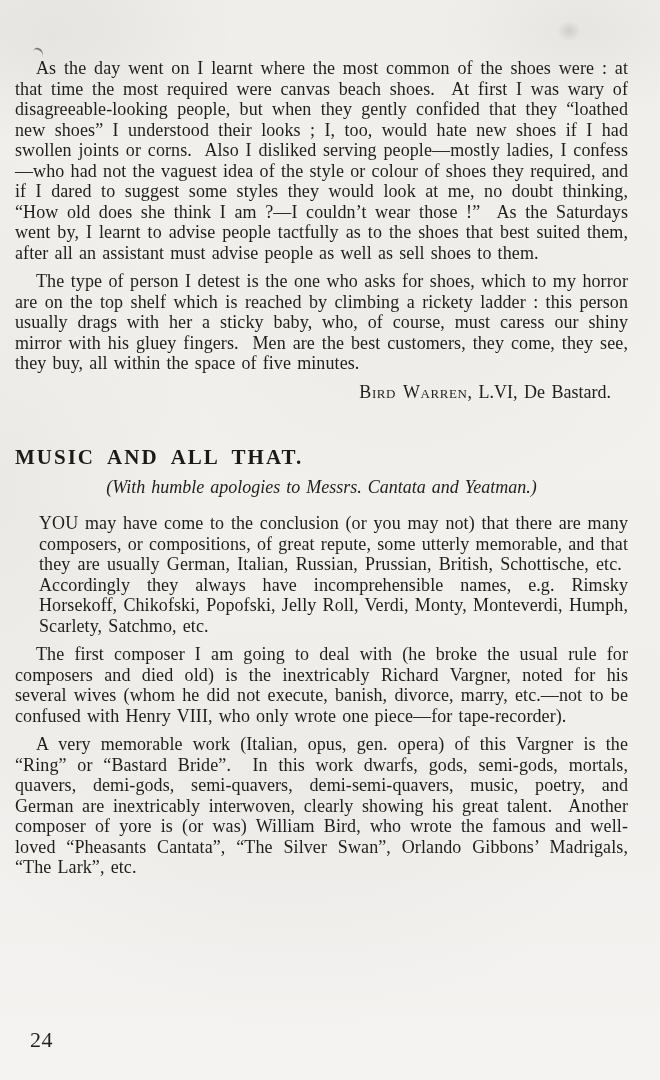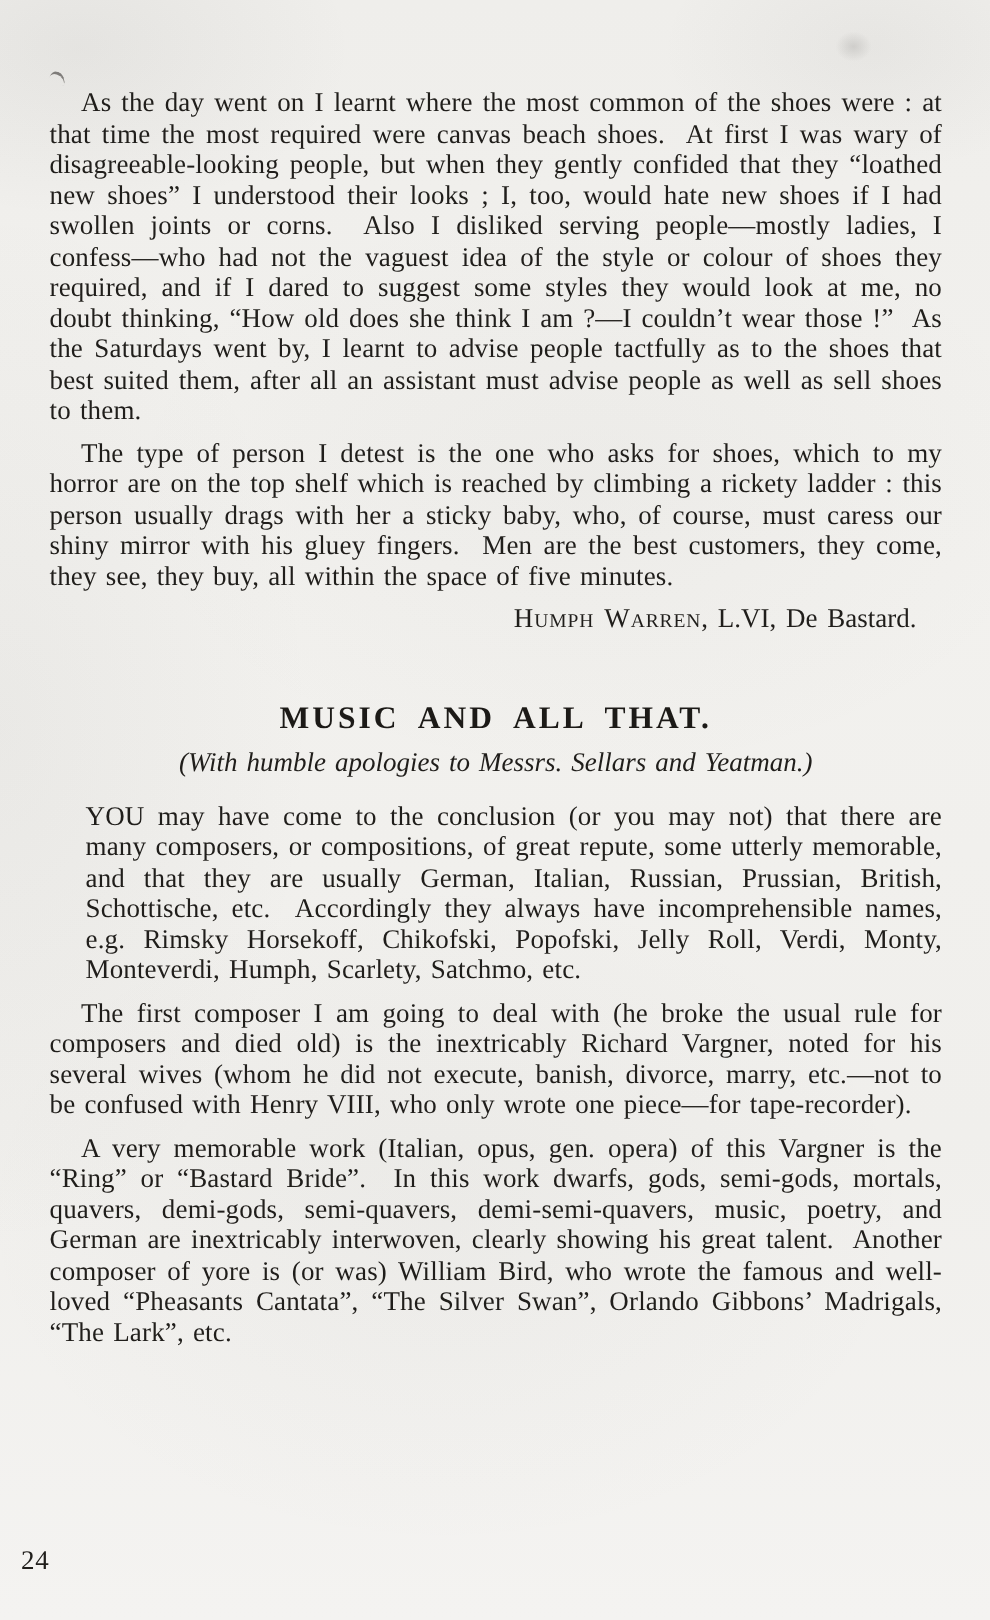--- a/index.html
+++ b/index.html
@@ -3,21 +3,21 @@
 <meta charset="utf-8">
 <style>
   html, body { margin: 0; padding: 0; background: #e6e5e2; }
 
   .page {
     position: relative;
     width: 660px;
     height: 1080px;
     margin: 0;
     box-sizing: border-box;
-    padding: 58px 32px 0 33px;
+    padding: 58px 32px 0 15px;
     overflow: hidden;
     font-family: "Liberation Serif", "DejaVu Serif", serif;
     font-size: 18px;
     line-height: 20.5px;
     color: #201e1b;
     background:
       radial-gradient(ellipse 260px 160px at 8% 3%, rgba(90,90,88,0.07), transparent 70%),
       radial-gradient(ellipse 200px 120px at 88% 3%, rgba(90,90,88,0.06), transparent 70%),
       radial-gradient(ellipse 300px 500px at 0% 45%, rgba(90,90,88,0.05), transparent 70%),
       radial-gradient(ellipse 420px 260px at 60% 30%, rgba(110,110,105,0.04), transparent 75%),
@@ -41,21 +41,20 @@
     margin: 4px 0 0 0;
     word-spacing: 2px;
   }
   .signature .sig-name {
     font-variant: small-caps;
     letter-spacing: 0.6px;
   }
 
   .music-title {
     margin: 42px 0 0 0;
-    text-align: center;
     font-weight: bold;
     font-size: 21px;
     line-height: 26px;
     letter-spacing: 2px;
     word-spacing: 6px;
     color: #1c1a17;
   }
 
   .music-subtitle {
     margin: 6px 0 0 0;
@@ -63,23 +62,23 @@
     font-style: italic;
     font-size: 18px;
     line-height: 23px;
     word-spacing: 1.5px;
   }
 
   .music-body { margin-top: 14px; }
 
   .page-number {
     position: absolute;
-    left: 14px;
+    left: 30px;
     top: 1030px;
-    font-size: 18px;
+    font-size: 22px;
     letter-spacing: 0.5px;
   }
 
   
   .mark-topleft {
     position: absolute;
     left: 33px;
     top: 48px;
     width: 11px;
     height: 6px;
@@ -100,26 +99,26 @@
 <body>
 
 <div class="page">
 
   <span class="mark-topleft"></span>
   <span class="smudge-topright"></span>
 
   <section class="body-text">
     <p>As the day went on I learnt where the most common of the shoes were&nbsp;: at that time the most required were canvas beach shoes.&nbsp; At first I was wary of disagreeable-looking people, but when they gently confided that they “loathed new shoes” I understood their looks&nbsp;; I, too, would hate new shoes if I had swollen joints or corns.&nbsp; Also I disliked serving people—mostly ladies, I confess—who had not the vaguest idea of the style or colour of shoes they required, and if I dared to suggest some styles they would look at me, no doubt thinking, “How old does she think I am&nbsp;?—I couldn’t wear those&nbsp;!”&nbsp; As the Saturdays went by, I learnt to advise people tactfully as to the shoes that best suited them, after all an assistant must advise people as well as sell shoes to them.</p>
     <p>The type of person I detest is the one who asks for shoes, which to my horror are on the top shelf which is reached by climbing a rickety ladder&nbsp;: this person usually drags with her a sticky baby, who, of course, must caress our shiny mirror with his gluey fingers.&nbsp; Men are the best customers, they come, they see, they buy, all within the space of five minutes.</p>
-    <div class="signature"><span class="sig-name">Humph Warren</span><span>, L.VI, De Bastard.</span></div>
+    <div class="signature"><span class="sig-name">Bird Warren</span><span>, L.VI, De Bastard.</span></div>
   </section>
 
   <section>
     <h2 class="music-title">MUSIC AND ALL THAT.</h2>
-    <div class="music-subtitle">(With humble apologies to Messrs. Sellars and Yeatman.)</div>
+    <div class="music-subtitle">(With humble apologies to Messrs. Cantata and Yeatman.)</div>
     <div class="body-text music-body">
       <p class="no-indent">YOU may have come to the conclusion (or you may not) that there are many composers, or compositions, of great repute, some utterly memorable, and that they are usually German, Italian, Russian, Prussian, British, Schottische, etc.&nbsp; Accordingly they always have incomprehensible names, e.g. Rimsky Horsekoff, Chikofski, Popofski, Jelly Roll, Verdi, Monty, Monteverdi, Humph, Scarlety, Satchmo, etc.</p>
       <p>The first composer I am going to deal with (he broke the usual rule for composers and died old) is the inextricably Richard Vargner, noted for his several wives (whom he did not execute, banish, divorce, marry, etc.—not to be confused with Henry VIII, who only wrote one piece—for tape-recorder).</p>
       <p>A very memorable work (Italian, opus, gen. opera) of this Vargner is the “Ring” or “Bastard Bride”.&nbsp; In this work dwarfs, gods, semi-gods, mortals, quavers, demi-gods, semi-quavers, demi-semi-quavers, music, poetry, and German are inextricably interwoven, clearly showing his great talent.&nbsp; Another composer of yore is (or was) William Bird, who wrote the famous and well-loved “Pheasants Cantata”, “The Silver Swan”, Orlando Gibbons’ Madrigals, “The Lark”, etc.</p>
     </div>
   </section>
 
   <div class="page-number">24</div>
 
 </div>

